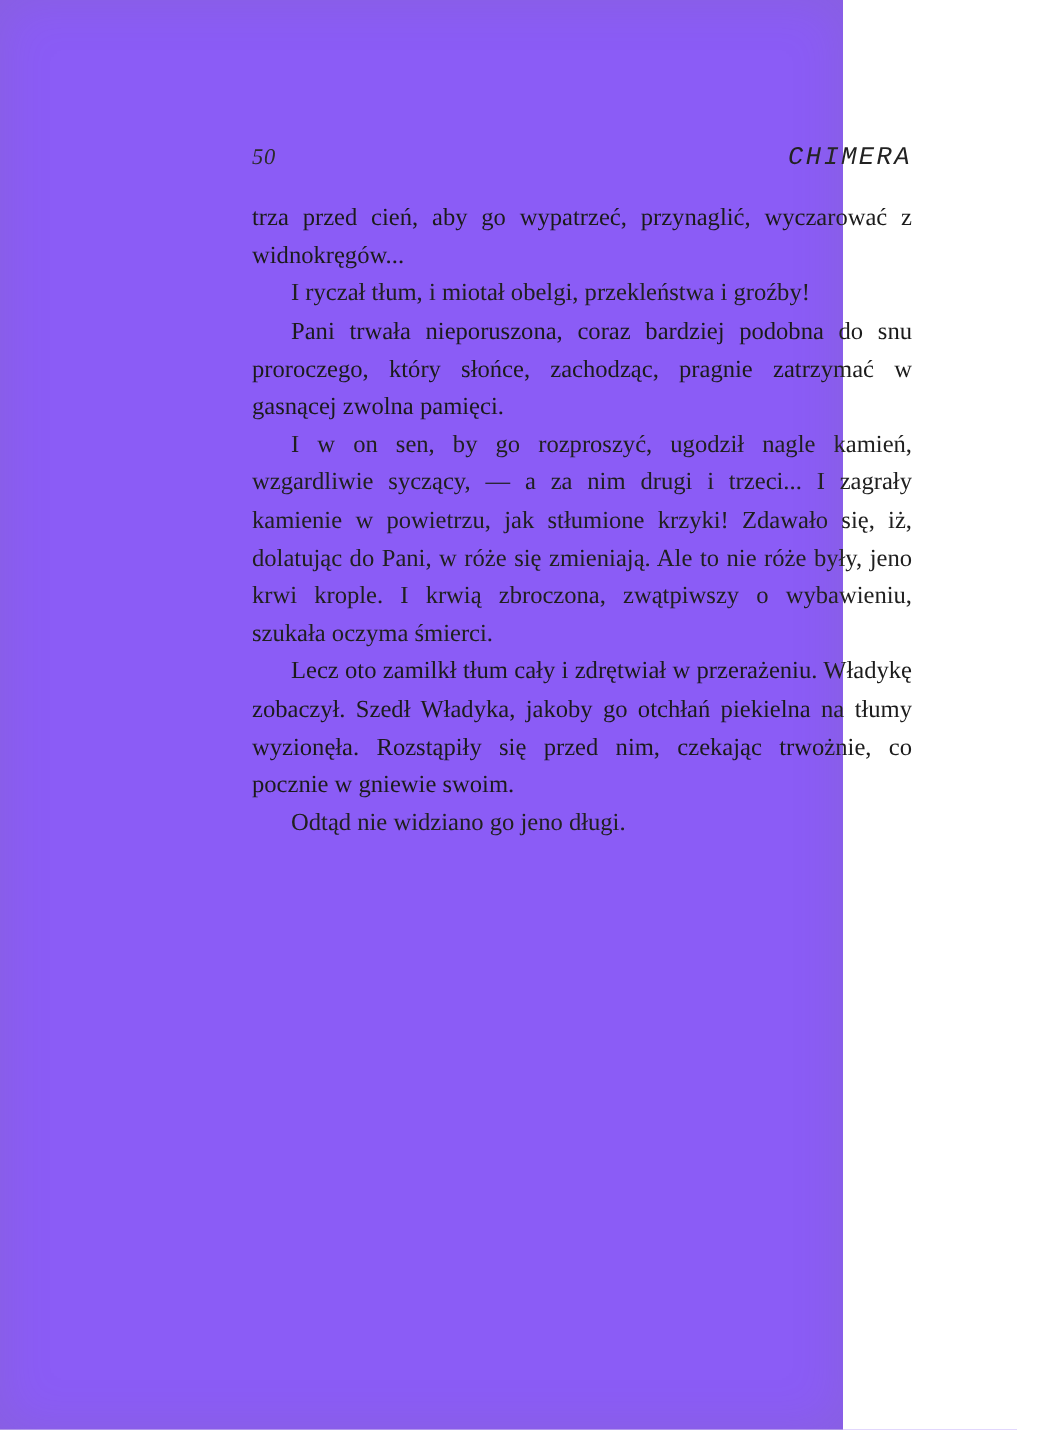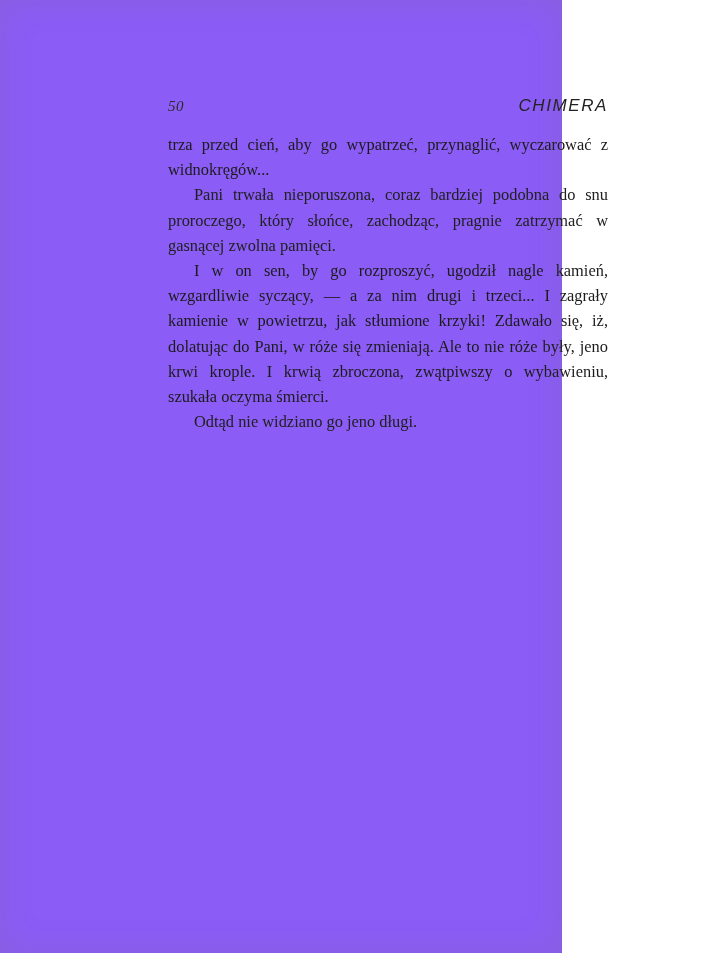--- a/index.html
+++ b/index.html
@@ -40,21 +40,21 @@
     align-items: baseline;
   }
   .folio {
     font-family: "Liberation Serif", serif;
     font-style: italic;
     font-size: 15px;
     color: #2b2b2b;
     letter-spacing: 0.5px;
   }
   .running-title {
-    font-family: Liberation Sans, sans-serif;
+    font-family: Liberation Mono, monospace;
     font-style: italic;
     font-size: 17px;
     letter-spacing: 1.6px;
     color: #222;
     text-align: right;
   }
   .body-text {
     position: absolute;
     left: 168px;
     top: 132px;
@@ -84,19 +84,21 @@
 
 <div class="page">
 
   <div class="header">
     <span class="folio">50</span>
     <span class="running-title">CHIMERA</span>
   </div>
 
   <div class="body-text">
     <p class="para cont">trza przed cień, aby go wypatrzeć, przynaglić, wyczarować z widnokręgów...</p>
+    <p class="para">I ryczał tłum, i miotał obelgi, przekleństwa i groźby!</p>
     <p class="para">Pani trwała nieporuszona, coraz bardziej podobna do snu proroczego, który słońce, zachodząc, pragnie zatrzymać w gasnącej zwolna pamięci.</p>
     <p class="para">I w on sen, by go rozproszyć, ugodził nagle kamień, wzgardliwie syczący, — a za nim drugi i trzeci... I zagrały kamienie w powietrzu, jak stłumione krzyki! Zdawało się, iż, dolatując do Pani, w róże się zmieniają. Ale to nie róże były, jeno krwi krople. I krwią zbroczona, zwątpiwszy o wybawieniu, szukała oczyma śmierci.</p>
+    <p class="para">Lecz oto zamilkł tłum cały i zdrętwiał w przerażeniu. Władykę zobaczył. Szedł Władyka, jakoby go otchłań piekielna na tłumy wyzionęła. Rozstąpiły się przed nim, czekając trwożnie, co pocznie w gniewie swoim.</p>
     <p class="para">Odtąd nie widziano go jeno długi.</p>
   </div>
 
   <div class="scan-edge"></div>
 </div>
 
 </body></html>

